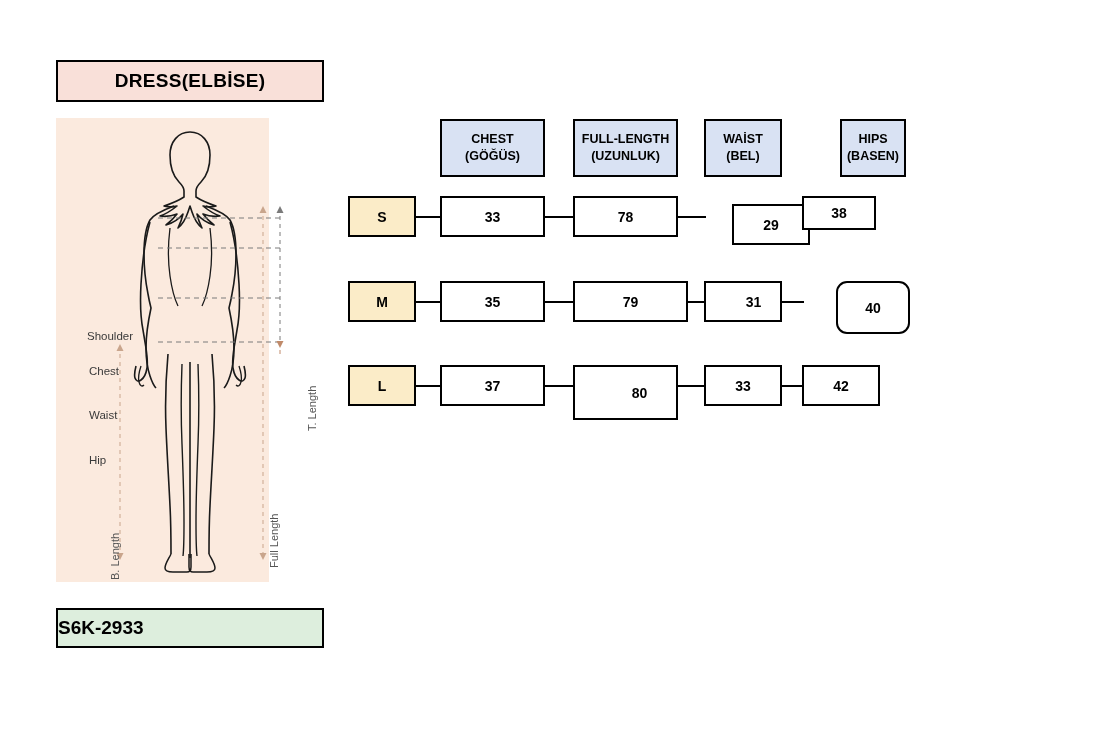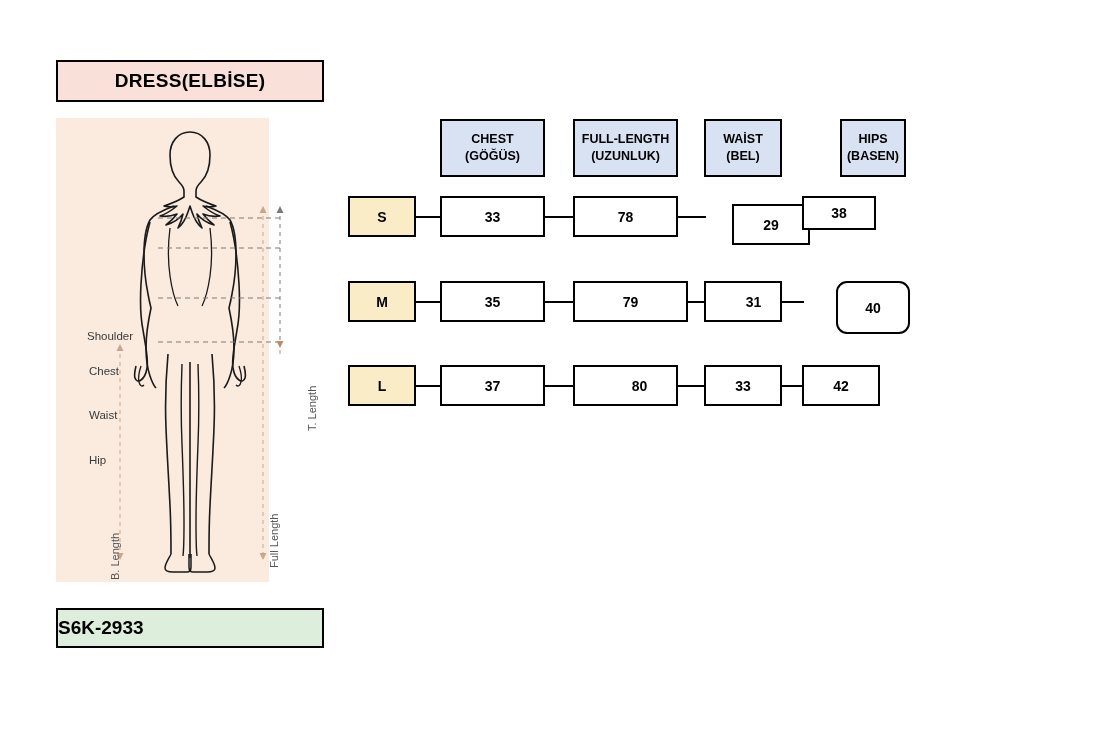--- a/index.html
+++ b/index.html
@@ -239,15 +239,15 @@
 <div class="val-cell" style="left:704px; top:281px; width:78px; height:41px;padding-left:21px;">31</div>
 <div class="val-cell" style="left:836px; top:281px; width:74px; height:53px;border-radius:11px;">40</div>
 
 <div class="connector" style="left:414px; top:385px; width:28px;"></div>
 <div class="connector" style="left:541px; top:385px; width:34px;"></div>
 <div class="connector" style="left:676px; top:385px; width:30px;"></div>
 <div class="connector" style="left:780px; top:385px; width:24px;"></div>
 
 <div class="size-cell" style="left:348px; top:365px; width:68px; height:41px;">L</div>
 <div class="val-cell" style="left:440px; top:365px; width:105px; height:41px;">37</div>
-<div class="val-cell" style="left:573px; top:365px; width:105px; height:41px;padding-left:28px;">80</div>
+<div class="val-cell" style="left:573px; top:365px; width:105px; height:55px;padding-left:28px;">80</div>
 <div class="val-cell" style="left:704px; top:365px; width:78px; height:41px;">33</div>
 <div class="val-cell" style="left:802px; top:365px; width:78px; height:41px;">42</div>
 
 </body></html>

